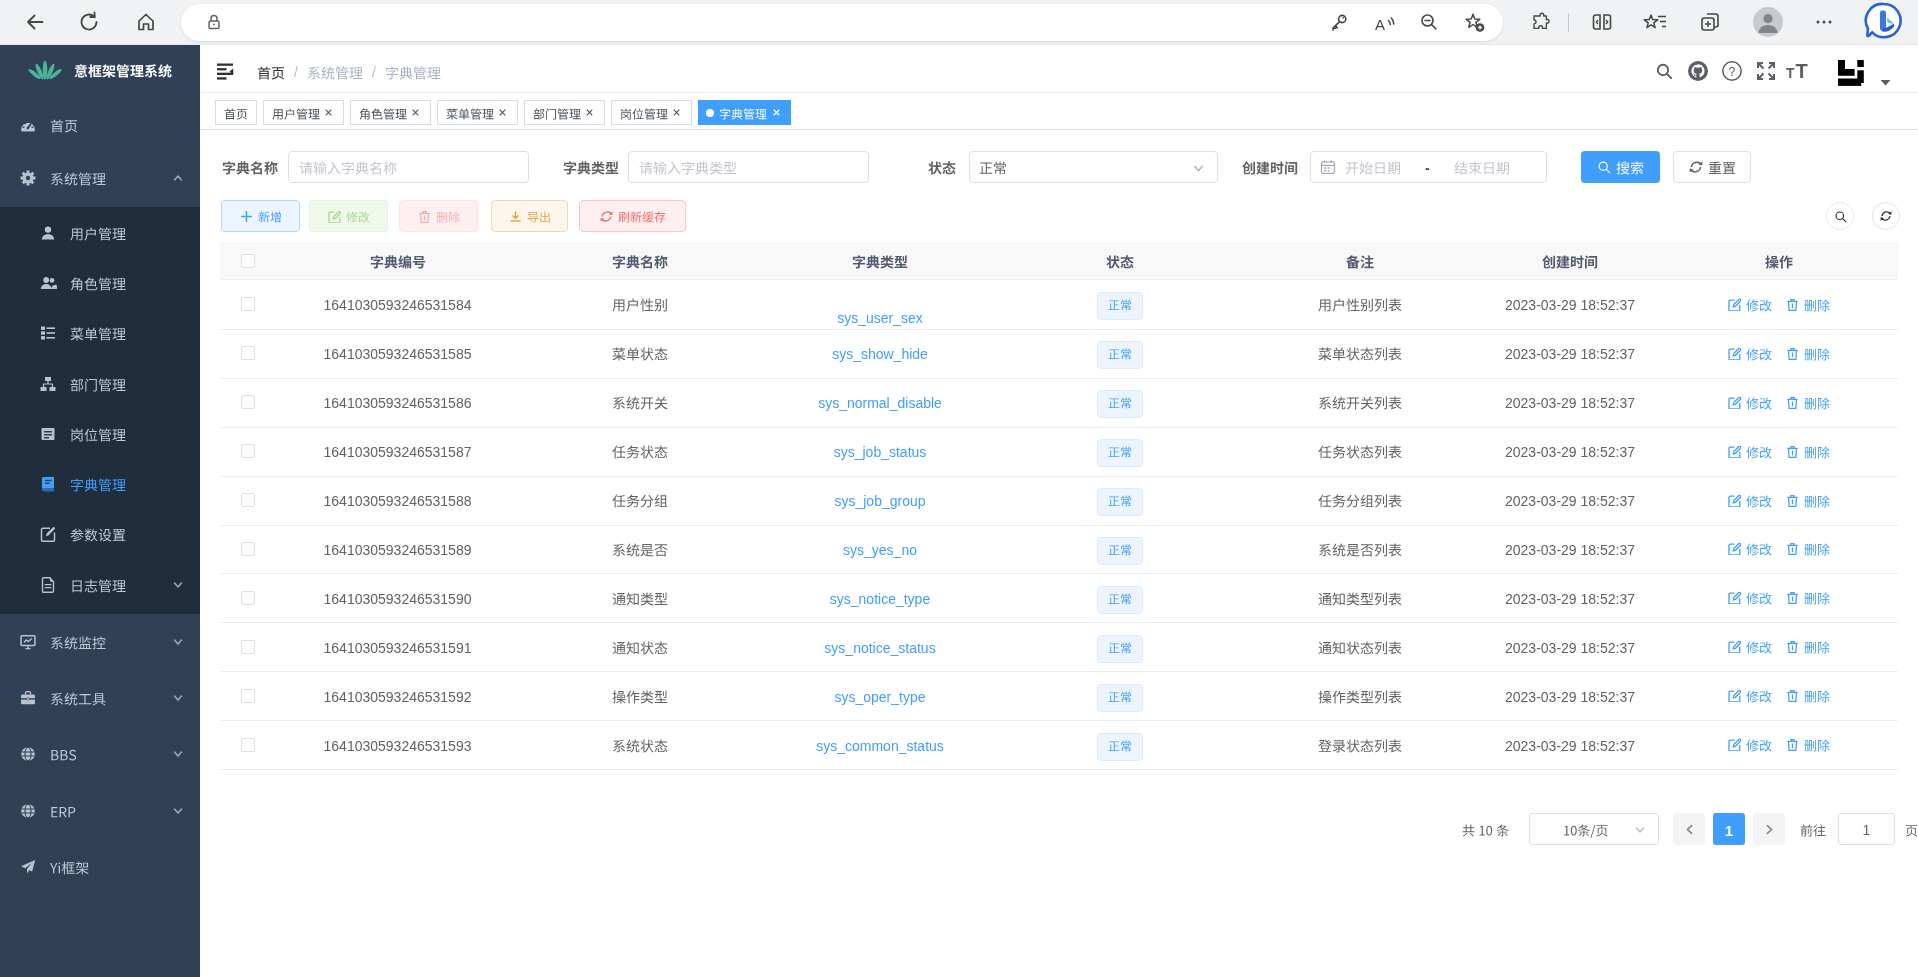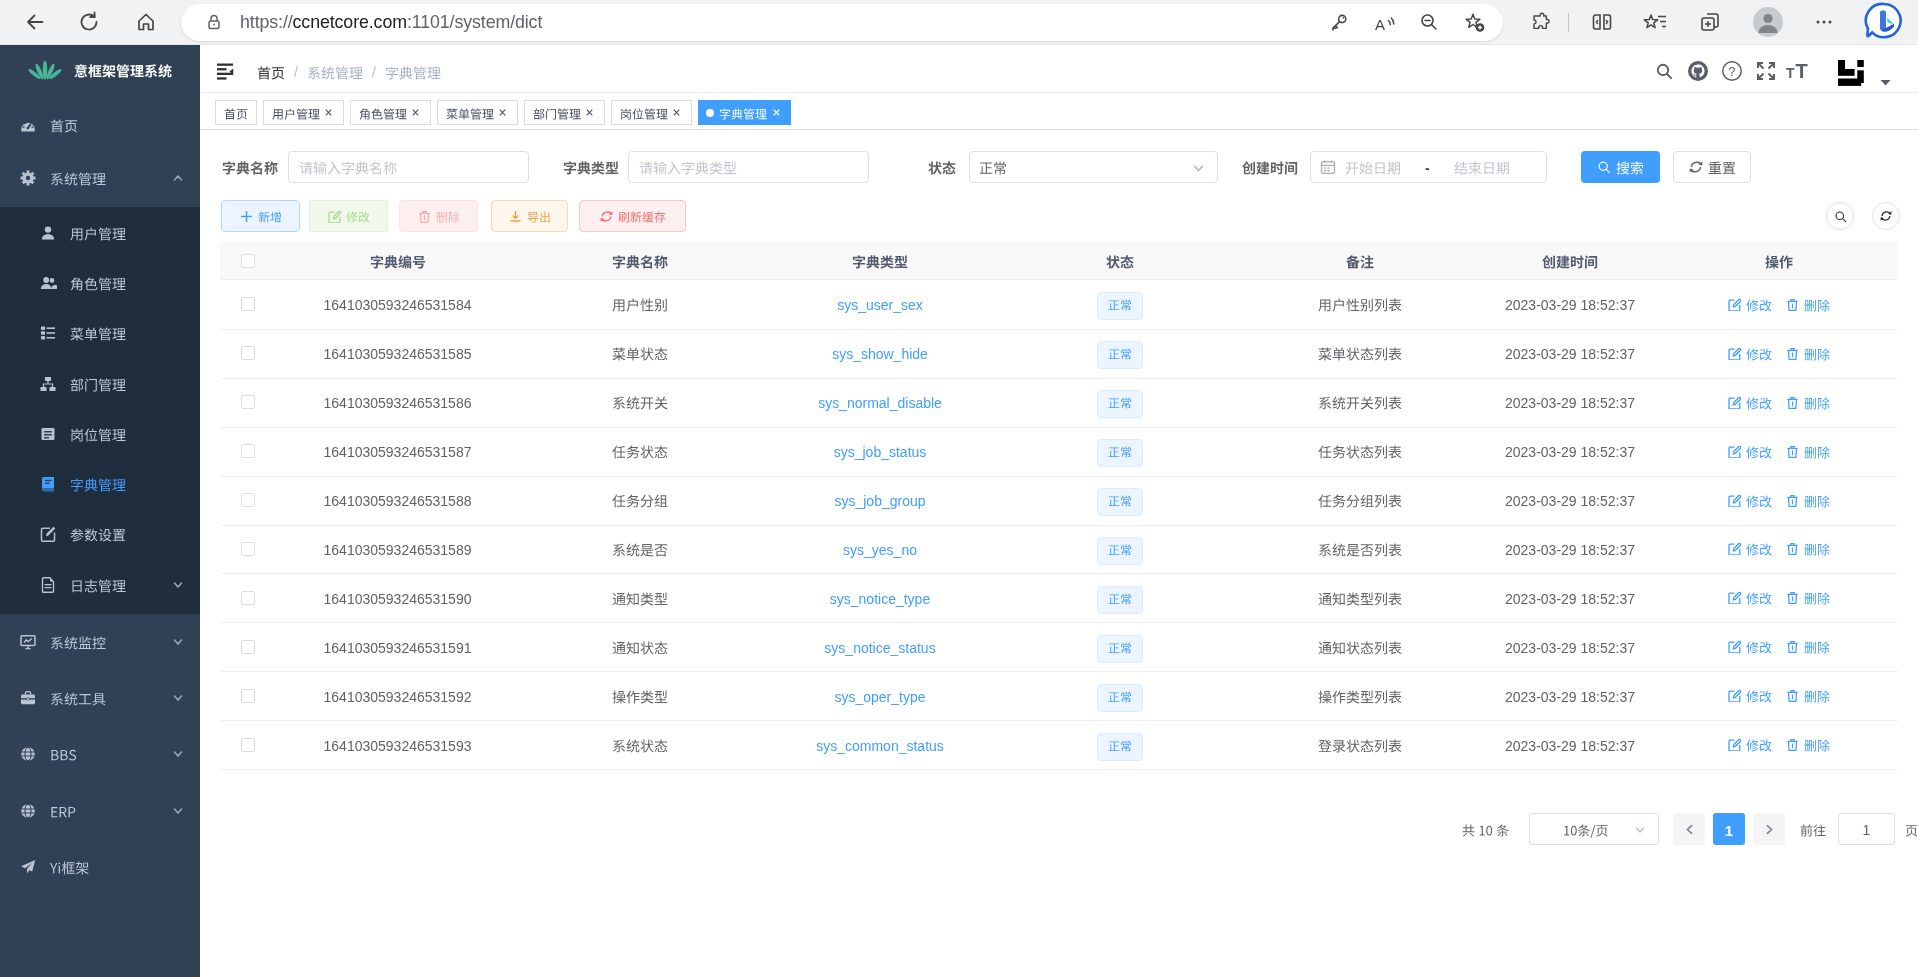--- a/index.html
+++ b/index.html
@@ -22,25 +22,20 @@
         <path d="M5 11 L12 4.5 L19 11 V19.5 H14.5 V14 H9.5 V19.5 H5 Z" stroke="#444746" stroke-width="1.7" fill="none" stroke-linejoin="round"></path>
       </svg>
     </div>
     <div class="ab" style="left:181px;top:4px;width:1322px;height:37px;background:#fff;border-radius:18.5px;box-shadow:0 1px 3px rgba(0,0,0,0.10)"></div>
     <div class="ab" style="left:205px;top:13px">
       <svg width="18" height="18" viewBox="0 0 18 18">
         <rect x="4" y="8" width="10" height="7.5" rx="1.5" stroke="#5f6368" stroke-width="1.5" fill="none"></rect>
         <path d="M6 8 V5.5 a3 3 0 0 1 6 0 V8" stroke="#5f6368" stroke-width="1.5" fill="none"></path>
         <circle cx="9" cy="11.5" r="0.9" fill="#5f6368"></circle>
       </svg>
-    </div>
-    <div class="ab fx" style="left:240px;top:4px;height:37px;font-size:17.8px;letter-spacing:-0.1px">
-      <span style="color:#5f6368">https://</span>
-      <span style="color:#202124">ccnetcore.com</span>
-      <span style="color:#5f6368">:1101/system/dict</span>
     </div>
     <div class="ab" style="left:1329px;top:12px">
       <svg width="20" height="20" viewBox="0 0 20 20">
         <circle cx="13.2" cy="7" r="3.6" stroke="#444746" stroke-width="1.6" fill="none"></circle>
         <path d="M10.6 9.6 L4 16.2 L4 18 M4 16.2 L6.8 16.2 M6.4 13.8 L8.4 15.8" stroke="#444746" stroke-width="1.6" fill="none" stroke-linecap="round"></path>
         <circle cx="14.3" cy="5.9" r="0.8" fill="#444746"></circle>
       </svg>
     </div>
     <div class="ab" style="left:1374px;top:13px">
       <svg width="22" height="20" viewBox="0 0 22 20">
@@ -997,21 +992,21 @@
             <use href="#g7528r" transform="translate(0.0 0) scale(0.014)"></use>
             <use href="#g6237r" transform="translate(14.0 0) scale(0.014)"></use>
             <use href="#g6027r" transform="translate(28.0 0) scale(0.014)"></use>
             <use href="#g522br" transform="translate(42.0 0) scale(0.014)"></use>
           </g>
         </svg>
       </div>
     </div>
     <div class="ab fx" style="left:680.0px;top:174.4px;width:0;height:0;justify-content:center;overflow:visible">
       <div class="fx" style="flex:none">
-        <span style="font-size:14px;color:#409EFF;white-space:nowrap;position:relative;top:1px">sys_user_sex</span>
+        <span style="font-size:14px;color:#409EFF;white-space:nowrap;position:relative;top:14px">sys_user_sex</span>
       </div>
     </div>
     <div class="ab fx" style="left:920.0px;top:174.4px;width:0;height:0;justify-content:center;overflow:visible">
       <div class="fx" style="flex:none">
         <div class="fx" style="height:28px;margin-top:4px;padding:0 10px;background:#ecf5ff;border:1px solid #d9ecff;border-radius:4px;justify-content:center">
           <svg width="24" height="14" viewBox="0 -10.6 24 14">
             <g fill="#409EFF">
               <use href="#g6b63r" transform="translate(0.0 0) scale(0.012)"></use>
               <use href="#g5e38r" transform="translate(12.0 0) scale(0.012)"></use>
             </g>

